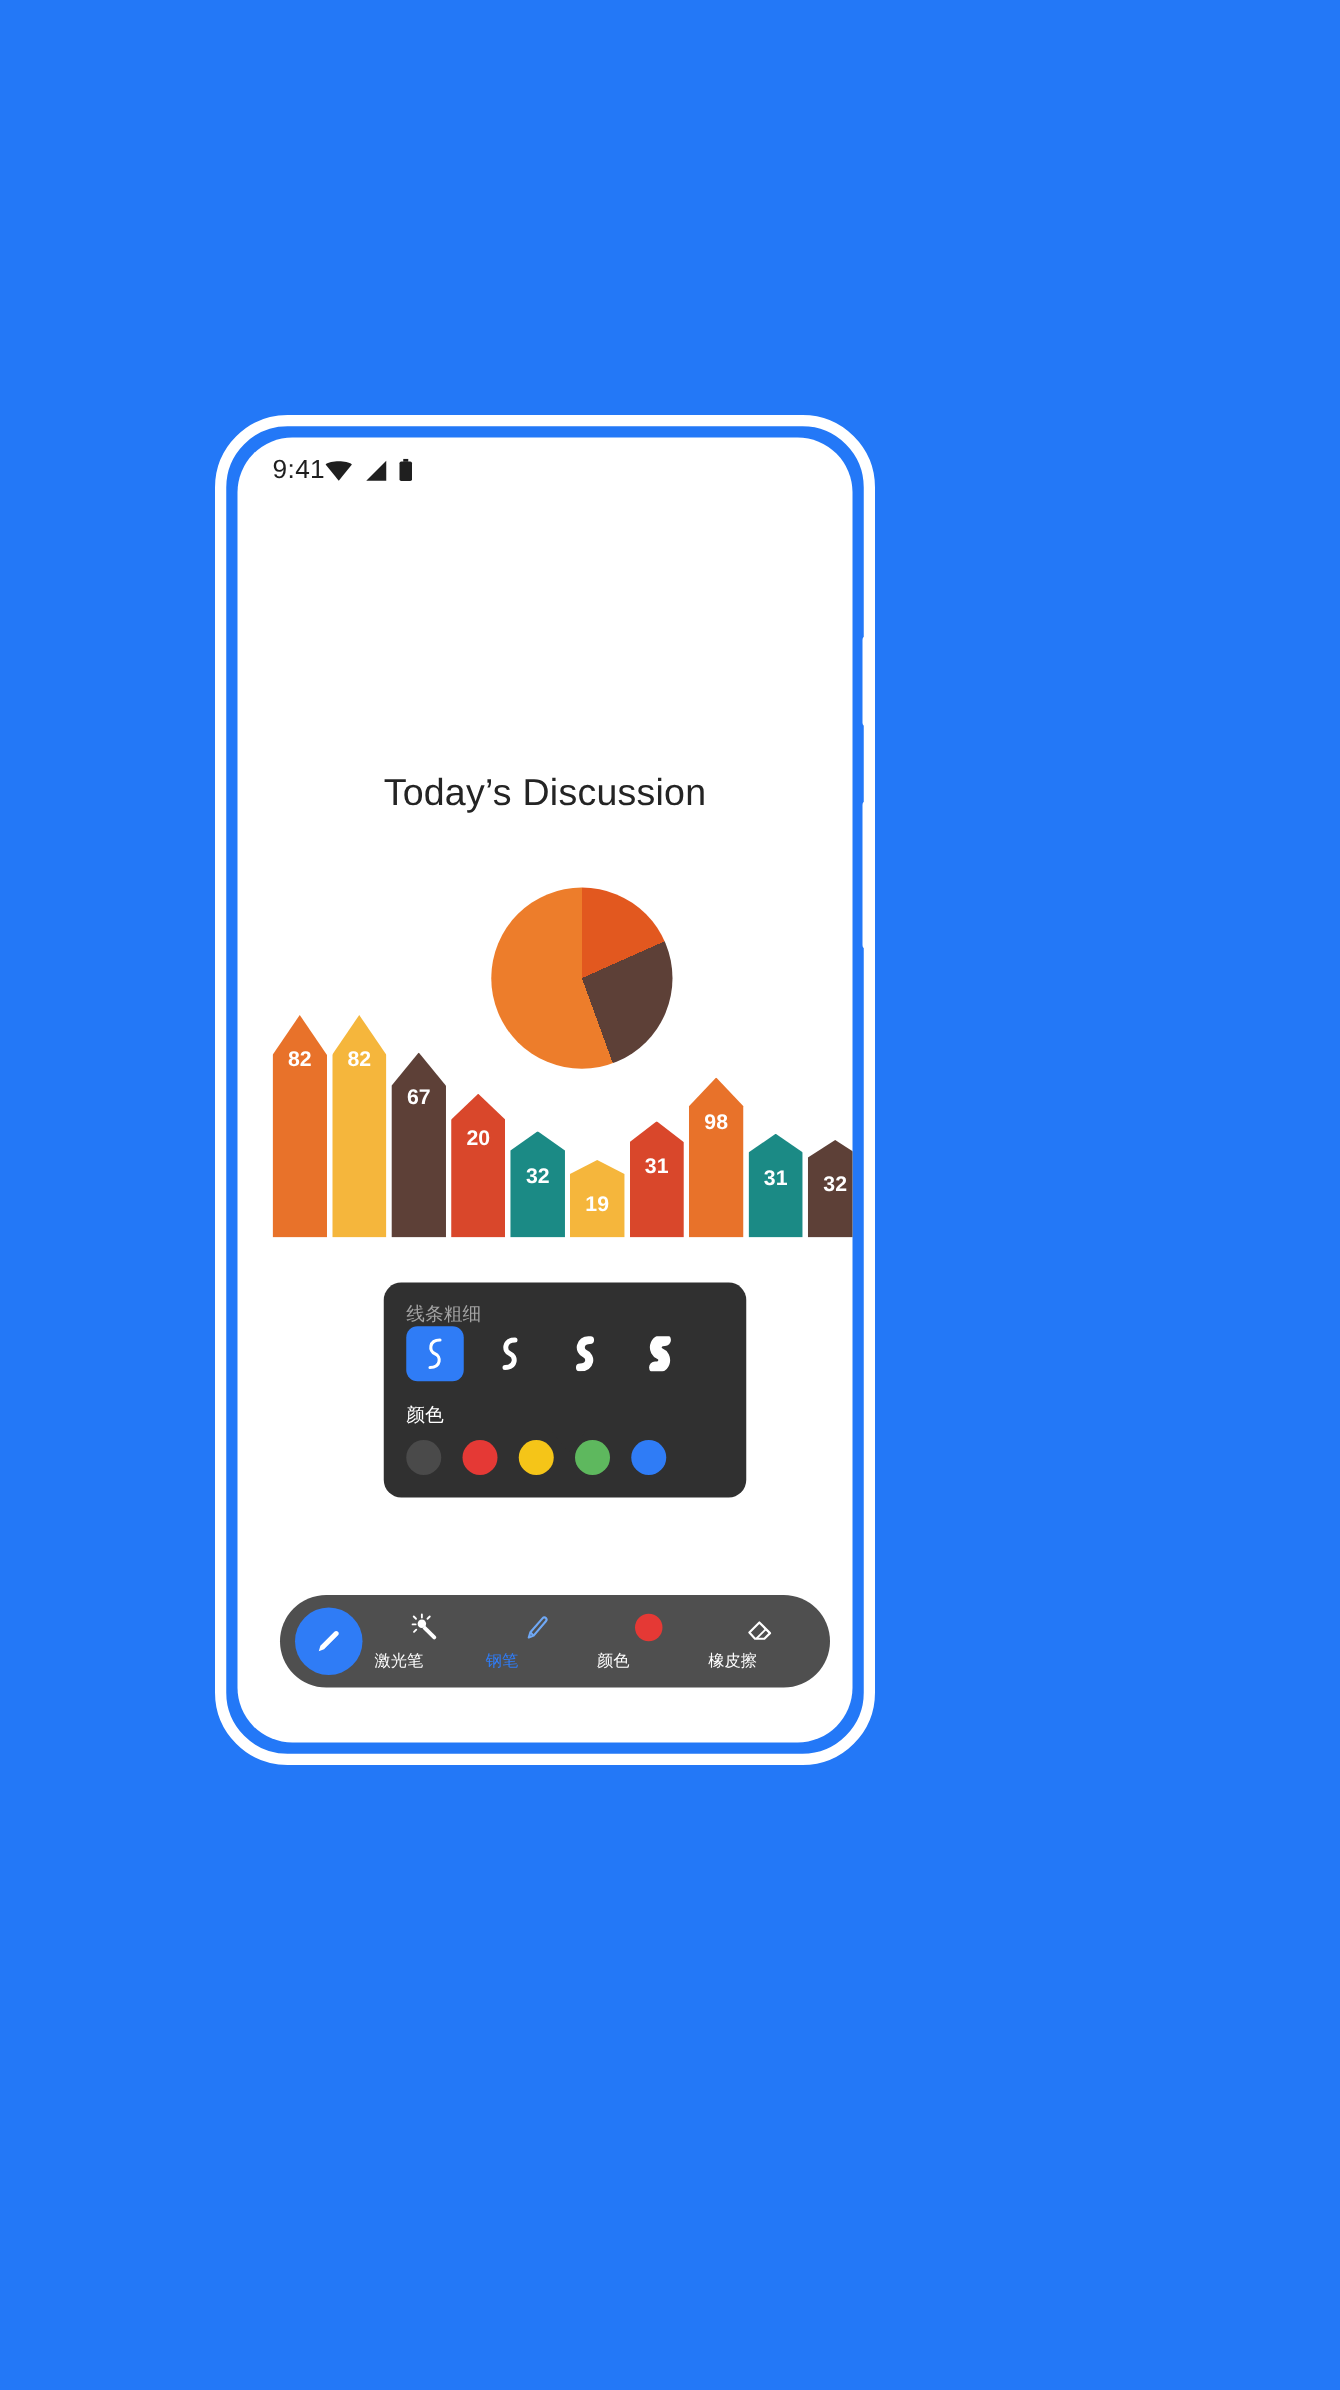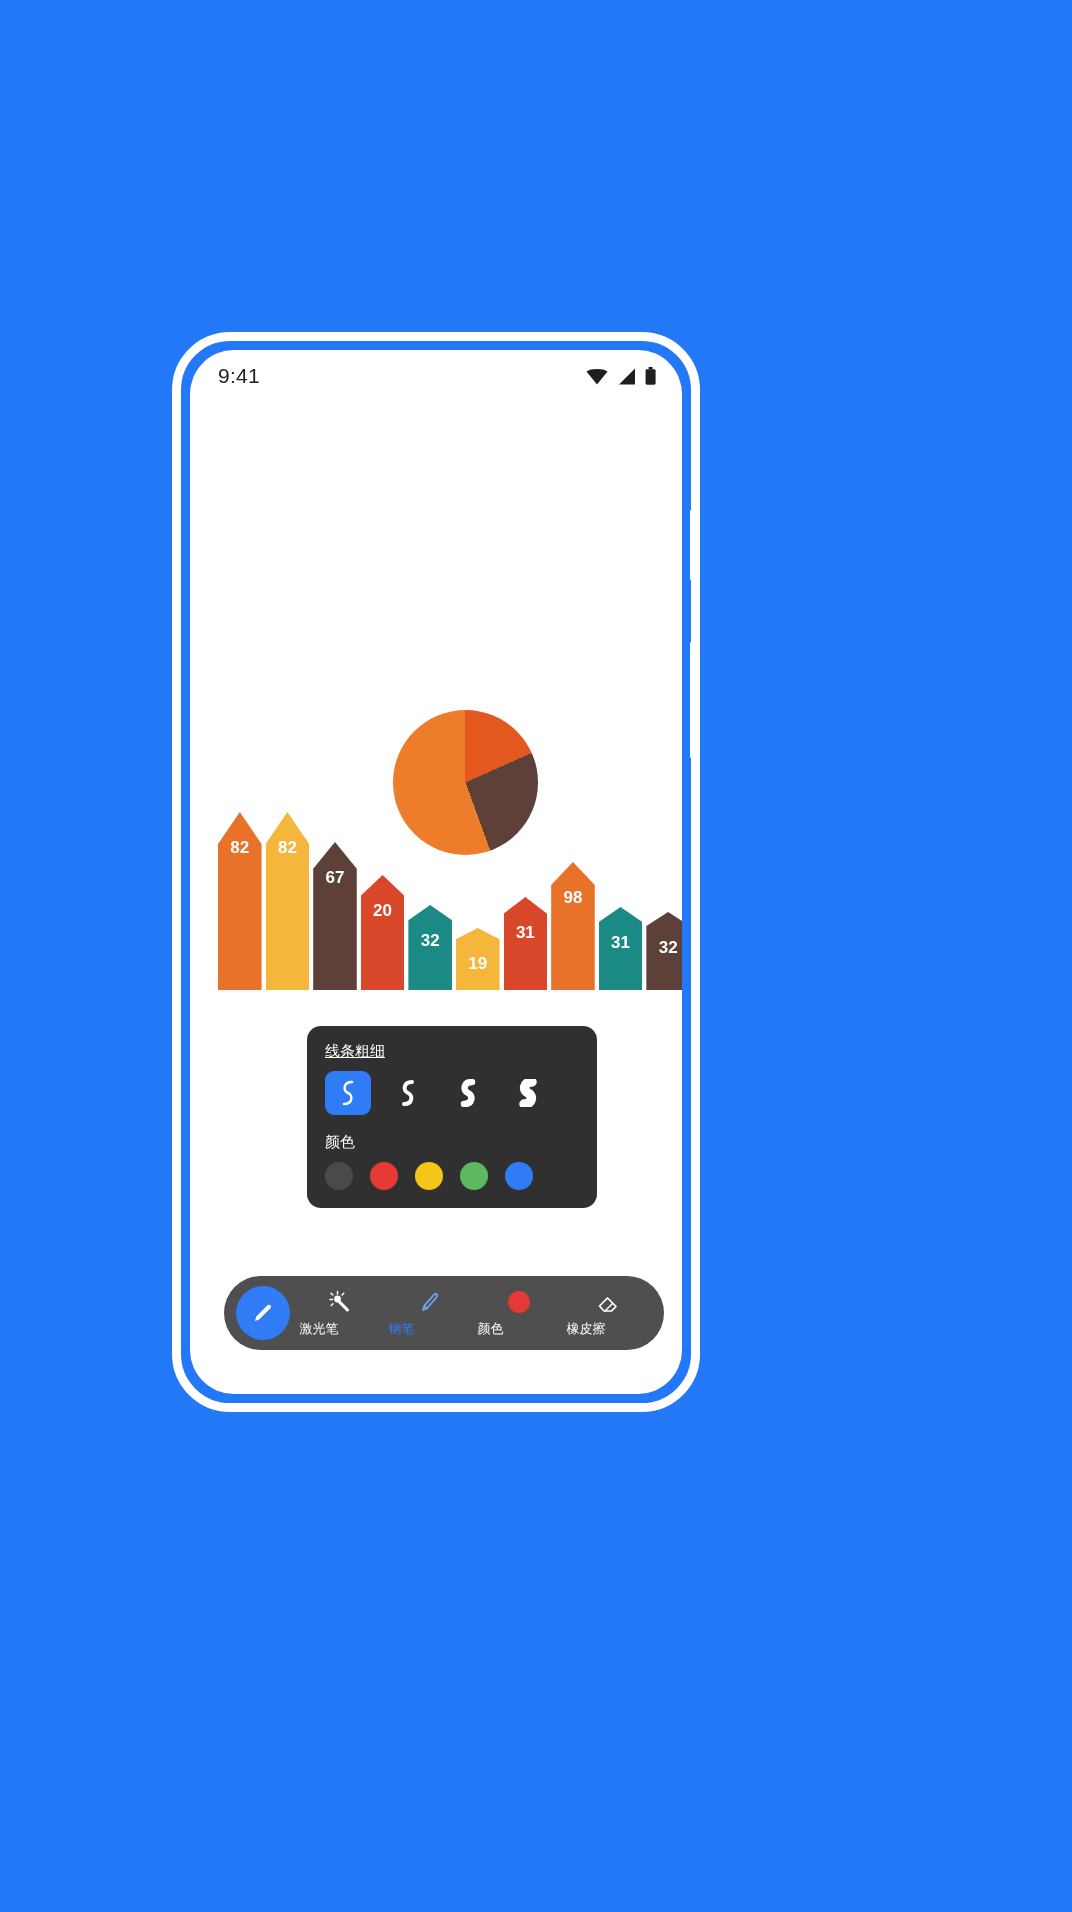--- a/index.html
+++ b/index.html
@@ -47,21 +47,21 @@
     background: #ffffff;
     border-radius: 3px;
   }
   .side-btn.b1 { top: 168px; height: 72px; }
   .side-btn.b2 { top: 300px; height: 118px; }
 
   
   .status-bar {
     position: absolute; top: 0; left: 0; right: 0;
     height: 52px;
-    display: flex; align-items: center; justify-content: space-between;
+    display: flex; align-items: center; justify-content: flex-start;
     padding: 0 26px 0 28px;
   }
   .status-time {
     font-size: 21px; color: #1f1f1f; letter-spacing: 0.3px;
   }
   .status-icons { display: flex; align-items: center; gap: 9px; }
   .ic { display: block; }
 
   
   .slide-title {
@@ -122,21 +122,21 @@
   .tool-panel {
     position: absolute;
     left: 117px; top: 676px;
     width: 290px;
     background: #303030;
     border-radius: 14px;
     padding: 16px 18px 18px 18px;
     color: #ffffff;
   }
   .panel-label {
-    font-size: 15px; color: #ffffff; margin-bottom: 10px; text-decoration: underline;
+    font-size: 15px; color: #a3a3a3; margin-bottom: 0;
   }
   .stroke-row { display: flex; align-items: center; gap: 14px; margin-bottom: 18px; }
   .stroke-item {
     width: 46px; height: 44px;
     border-radius: 9px;
     display: flex; align-items: center; justify-content: center;
   }
   .stroke-item.selected { background: #2f7cf6; }
   .panel-label2 { font-size: 15px; color: #ffffff; margin-bottom: 10px; }
   .color-row { display: flex; align-items: center; gap: 17px; }
@@ -200,20 +200,21 @@
           <svg class="ic" width="19" height="17" viewBox="0 0 19 17">
             <path d="M18 0.5 L18 16.5 L2 16.5 Z" fill="#1f1f1f"></path>
           </svg>
           <svg class="ic" width="11" height="18" viewBox="0 0 11 18">
             <rect x="3.6" y="0" width="4" height="2.4" fill="#1f1f1f"></rect>
             <rect x="0.6" y="2.2" width="10" height="15.5" rx="1.4" fill="#1f1f1f"></rect>
           </svg>
         </div>
       </div>
 
+      <div class="slide-title">Today’s Discussion</div>
 
       <div class="chart-area">
         <div class="pie"></div>
         <div class="bars">
           <div class="bar">
             <div class="shape" style="height:178px;background:#e8722a"></div>
             <div class="val">82</div>
           </div>
           <div class="bar">
             <div class="shape" style="height:178px;background:#f5b63c"></div>

